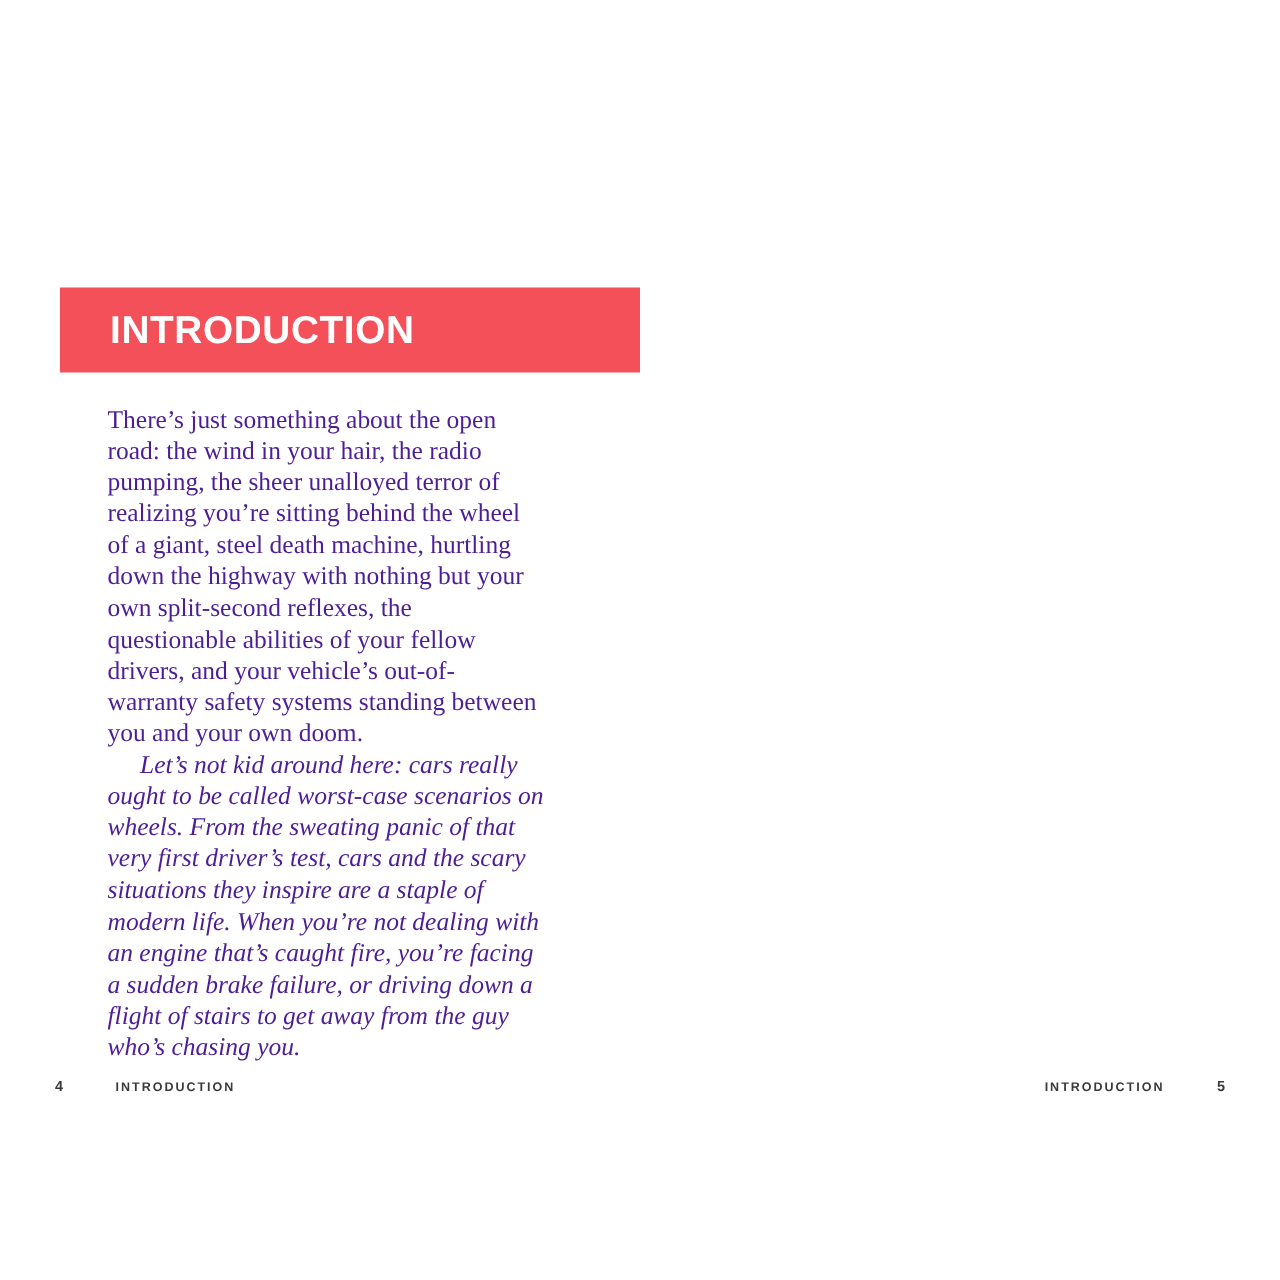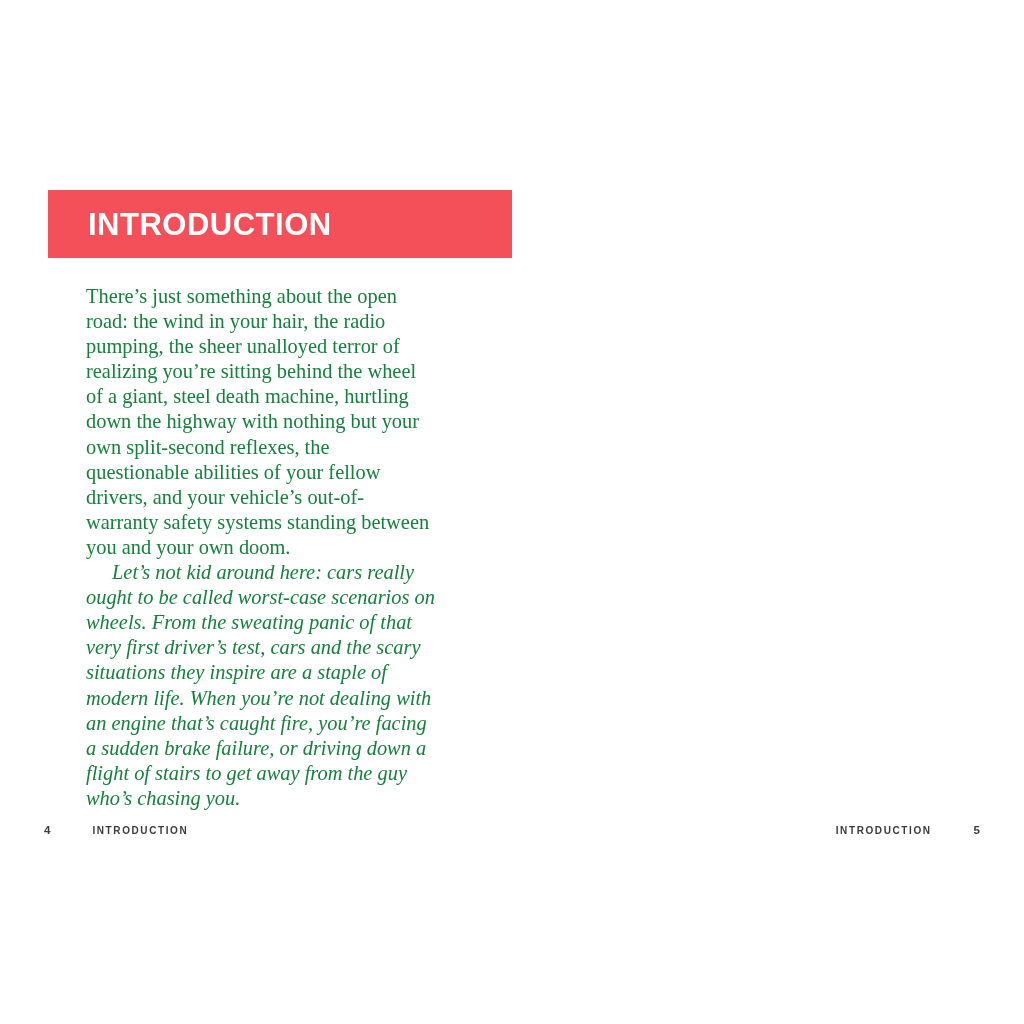--- a/index.html
+++ b/index.html
@@ -12,20 +12,21 @@
     background: #ffffff;
     font-family: "Liberation Serif", serif;
     overflow: hidden;
   }
 
   #spread {
     position: relative;
     width: 1024px;
     height: 720px;
     background: #ffffff;
+    margin-top: 40px;
   }
 
   
   .page {
     position: absolute;
     top: 0;
     height: 1024px;
     background: #ffffff;
   }
   .page-left  { left: 0;    width: 512px; }
@@ -50,21 +51,21 @@
     font-weight: bold;
     font-size: 31px;
     letter-spacing: 0.5px;
     line-height: 1;
     white-space: nowrap;
   }
 
   
   .column {
     position: absolute;
-    color: #15803d;
+    color: #4c1d95;
     font-size: 20.4px;
     line-height: 25.1px;
     text-align: left;
     -webkit-font-smoothing: antialiased;
   }
   #column-left {
     left: 86px;
     top: 284px;
     width: 350px;
   }

